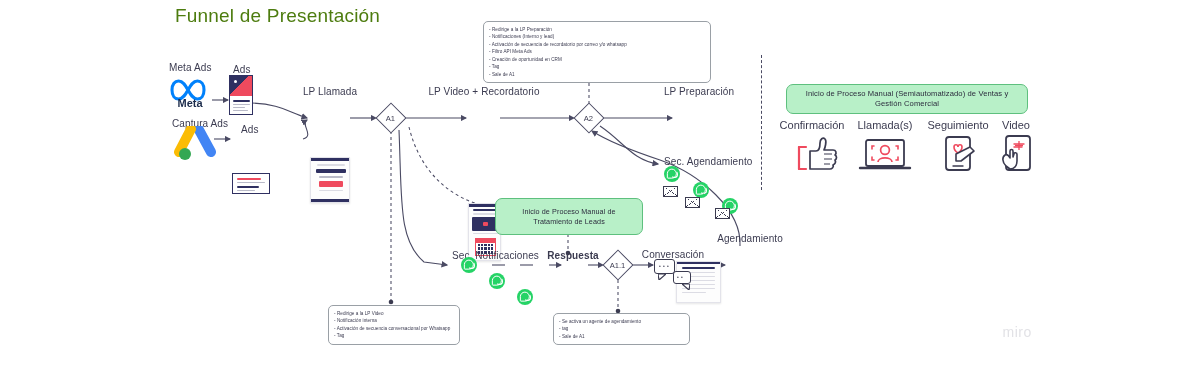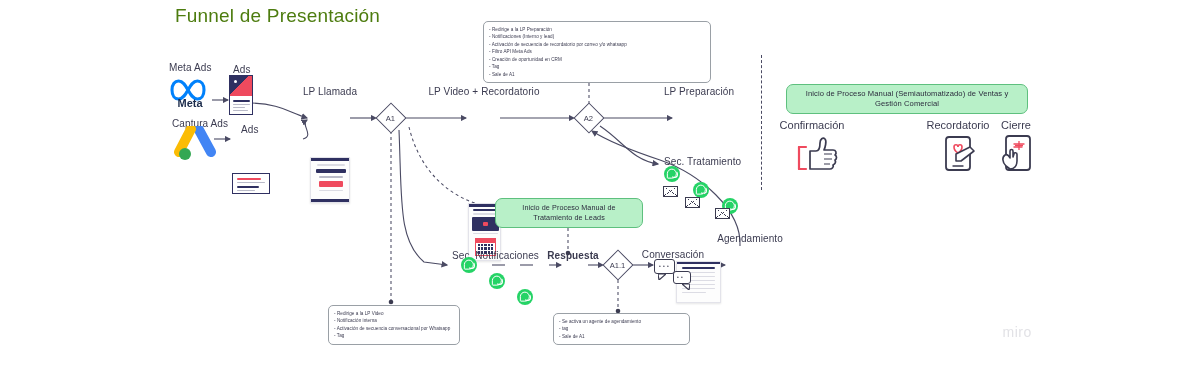--- a/index.html
+++ b/index.html
@@ -284,21 +284,21 @@
     <div class="bar" style="left:0; top:0; width:100%; height:2.4px; border-radius:0;"></div>
     <div class="bar" style="left:5px; top:5px; width:33px; height:2.4px;"></div>
     <div class="bar lgrey" style="left:5px; top:10px; width:33px; height:1.3px;"></div>
     <div class="bar lgrey" style="left:5px; top:14px; width:33px; height:1.3px;"></div>
     <div class="bar lgrey" style="left:5px; top:18px; width:33px; height:1.3px;"></div>
     <div class="bar lgrey" style="left:5px; top:22px; width:33px; height:1.3px;"></div>
     <div class="bar lgrey" style="left:5px; top:26px; width:33px; height:1.3px;"></div>
     <div class="bar lgrey" style="left:5px; top:30px; width:24px; height:1.3px;"></div>
   </div>
 
-  <div class="abs nlabel" style="left:664px; top:156px;">Sec. Tratamiento</div>
+  <div class="abs nlabel" style="left:664px; top:156px;">Sec. Agendamiento</div>
   <div class="abs" style="left:664px; top:166px; width:74px; height:16px;">
     <div class="wa abs" style="left:0px;  top:0; width:16px; height:16px;"></div>
     <div class="wa abs" style="left:29px; top:0; width:16px; height:16px;"></div>
     <div class="wa abs" style="left:58px; top:0; width:16px; height:16px;"></div>
   </div>
   <div class="abs" style="left:663px; top:186px; width:76px; height:12px;">
     <div class="env abs" style="left:0px;  top:0; width:15px; height:11px;"></div>
     <div class="env abs" style="left:22px; top:0; width:15px; height:11px;"></div>
     <div class="abs dots" style="left:40px; top:3px;">...</div>
     <div class="env abs" style="left:52px; top:0; width:15px; height:11px;"></div>
@@ -307,21 +307,21 @@
   <div class="abs note" style="left:483px; top:21px; width:228px;">
     <div>- Redirige a la LP Preparación</div>
     <div>- Notificaciones (Interno y lead)</div>
     <div>- Activación de secuencia de recordatorio por correo y/o whatsapp</div>
     <div>- Filtro API Meta Ads</div>
     <div>- Creación de oportunidad en CRM</div>
     <div>- Tag</div>
     <div>- Sale de A1</div>
   </div>
 
-  <div class="abs greenbox" style="left:495px; top:198px; width:148px; height:30px; font-size:7.2px; padding:0 7px;">
+  <div class="abs greenbox" style="left:495px; top:198px; width:148px; height:37px; font-size:7.2px; padding:0 7px;">
     <span>Inicio de Proceso Manual de Tratamiento de Leads</span>
   </div>
 
   <div class="abs nlabel" style="left:452px; top:250px;">Sec. Notificaciones</div>
   <div class="abs" style="left:461px; top:257px; width:90px; height:16px;">
     <div class="wa abs" style="left:0px;  top:0; width:16px; height:16px;"></div>
     <div class="wa abs" style="left:28px; top:0; width:16px; height:16px;"></div>
     <div class="wa abs" style="left:56px; top:0; width:16px; height:16px;"></div>
   </div>
 
@@ -371,33 +371,43 @@
   <div class="abs" style="left:779px; top:119px; width:66px;">
     <div class="iconlabel">Confirmación</div>
     <svg width="66" height="40" viewBox="0 0 66 40" style="display:block;margin:2px auto 0;">
       <path d="M20,14 L20,36" stroke="#ef4a5e" stroke-width="2.2" fill="none" stroke-linecap="round"></path>
       <path d="M20,14 L27,14 M20,36 L27,36" stroke="#ef4a5e" stroke-width="2.2" fill="none" stroke-linecap="round"></path>
       <path d="M31,36 L31,18 L37,18 C40,18 41,14 41,10 C41,6 44,4 46,6 C48,8 46,15 45,17 L54,17 C57,17 58,20 56,22 C58,23 58,26 56,27 C57,29 56,31 54,32 C55,34 53,36 51,36 Z" fill="#fff" stroke="#3b3b50" stroke-width="1.7" stroke-linejoin="round"></path>
       <path d="M45,21 L53,21 M45,26 L53,26 M45,31 L51,31" stroke="#3b3b50" stroke-width="1.1"></path>
     </svg>
   </div>
 
+  <div class="abs" style="left:850px; top:119px; width:70px;">
+    <div class="iconlabel">Llamada(s)</div>
+    <svg width="70" height="40" viewBox="0 0 70 40" style="display:block;margin:2px auto 0;">
+      <rect x="16" y="7" width="38" height="26" rx="2" fill="#fff" stroke="#3b3b50" stroke-width="1.8"></rect>
+      <path d="M10,35 L60,35" stroke="#3b3b50" stroke-width="2.4" stroke-linecap="round"></path>
+      <path d="M24,13 L22,13 L22,16 M46,13 L48,13 L48,16 M24,27 L22,27 L22,24 M46,27 L48,27 L48,24" stroke="#ef4a5e" stroke-width="1.6" fill="none" stroke-linecap="round"></path>
+      <circle cx="35" cy="17" r="4.4" fill="none" stroke="#ef4a5e" stroke-width="1.7"></circle>
+      <path d="M28,29 C28,23.5 42,23.5 42,29" fill="none" stroke="#ef4a5e" stroke-width="1.7"></path>
+    </svg>
+  </div>
 
   <div class="abs" style="left:925px; top:119px; width:66px;">
-    <div class="iconlabel">Recordatorio</div>
+    <div class="iconlabel">Seguimiento</div>
     <svg width="66" height="40" viewBox="0 0 66 40" style="display:block;margin:2px auto 0;">
       <rect x="21" y="4" width="24" height="33" rx="3" fill="#fff" stroke="#3b3b50" stroke-width="1.8"></rect>
       <path d="M28,33 L38,33" stroke="#3b3b50" stroke-width="1.4" stroke-linecap="round"></path>
       <path d="M29,14 C29,11 33,11 33,14 C33,11 37,11 37,14 C37,17.5 33,20 33,20 C33,20 29,17.5 29,14 Z" fill="none" stroke="#ef4a5e" stroke-width="1.6"></path>
       <path d="M31,28 L31,21 L45,14 L49,18 L36,28 Z" fill="#fff" stroke="#3b3b50" stroke-width="1.6" stroke-linejoin="round"></path>
     </svg>
   </div>
 
   <div class="abs" style="left:988px; top:119px; width:56px;">
-    <div class="iconlabel">Cierre</div>
+    <div class="iconlabel">Video</div>
     <svg width="56" height="40" viewBox="0 0 56 40" style="display:block;margin:2px auto 0;">
       <rect x="18" y="3" width="24" height="34" rx="3" fill="#fff" stroke="#3b3b50" stroke-width="1.8"></rect>
       <path d="M26,11 L36,11 M26,14 L34,14" stroke="#ef4a5e" stroke-width="1.4" stroke-linecap="round"></path>
       <path d="M31,8 L31,17 M27,12.5 L35,12.5" stroke="#ef4a5e" stroke-width="1.3"></path>
       <path d="M18,33 C14,29 14,24 17,22 C19,21 21,23 22,25 L22,18 C22,16 25,16 25,18 L25,24 L26,21 C26,19 29,19.5 29,21.5 L29,28 C29,33 26,36 22,36 Z" fill="#fff" stroke="#3b3b50" stroke-width="1.6" stroke-linejoin="round"></path>
     </svg>
   </div>
 
   <div class="abs" id="miro">miro</div>
 

